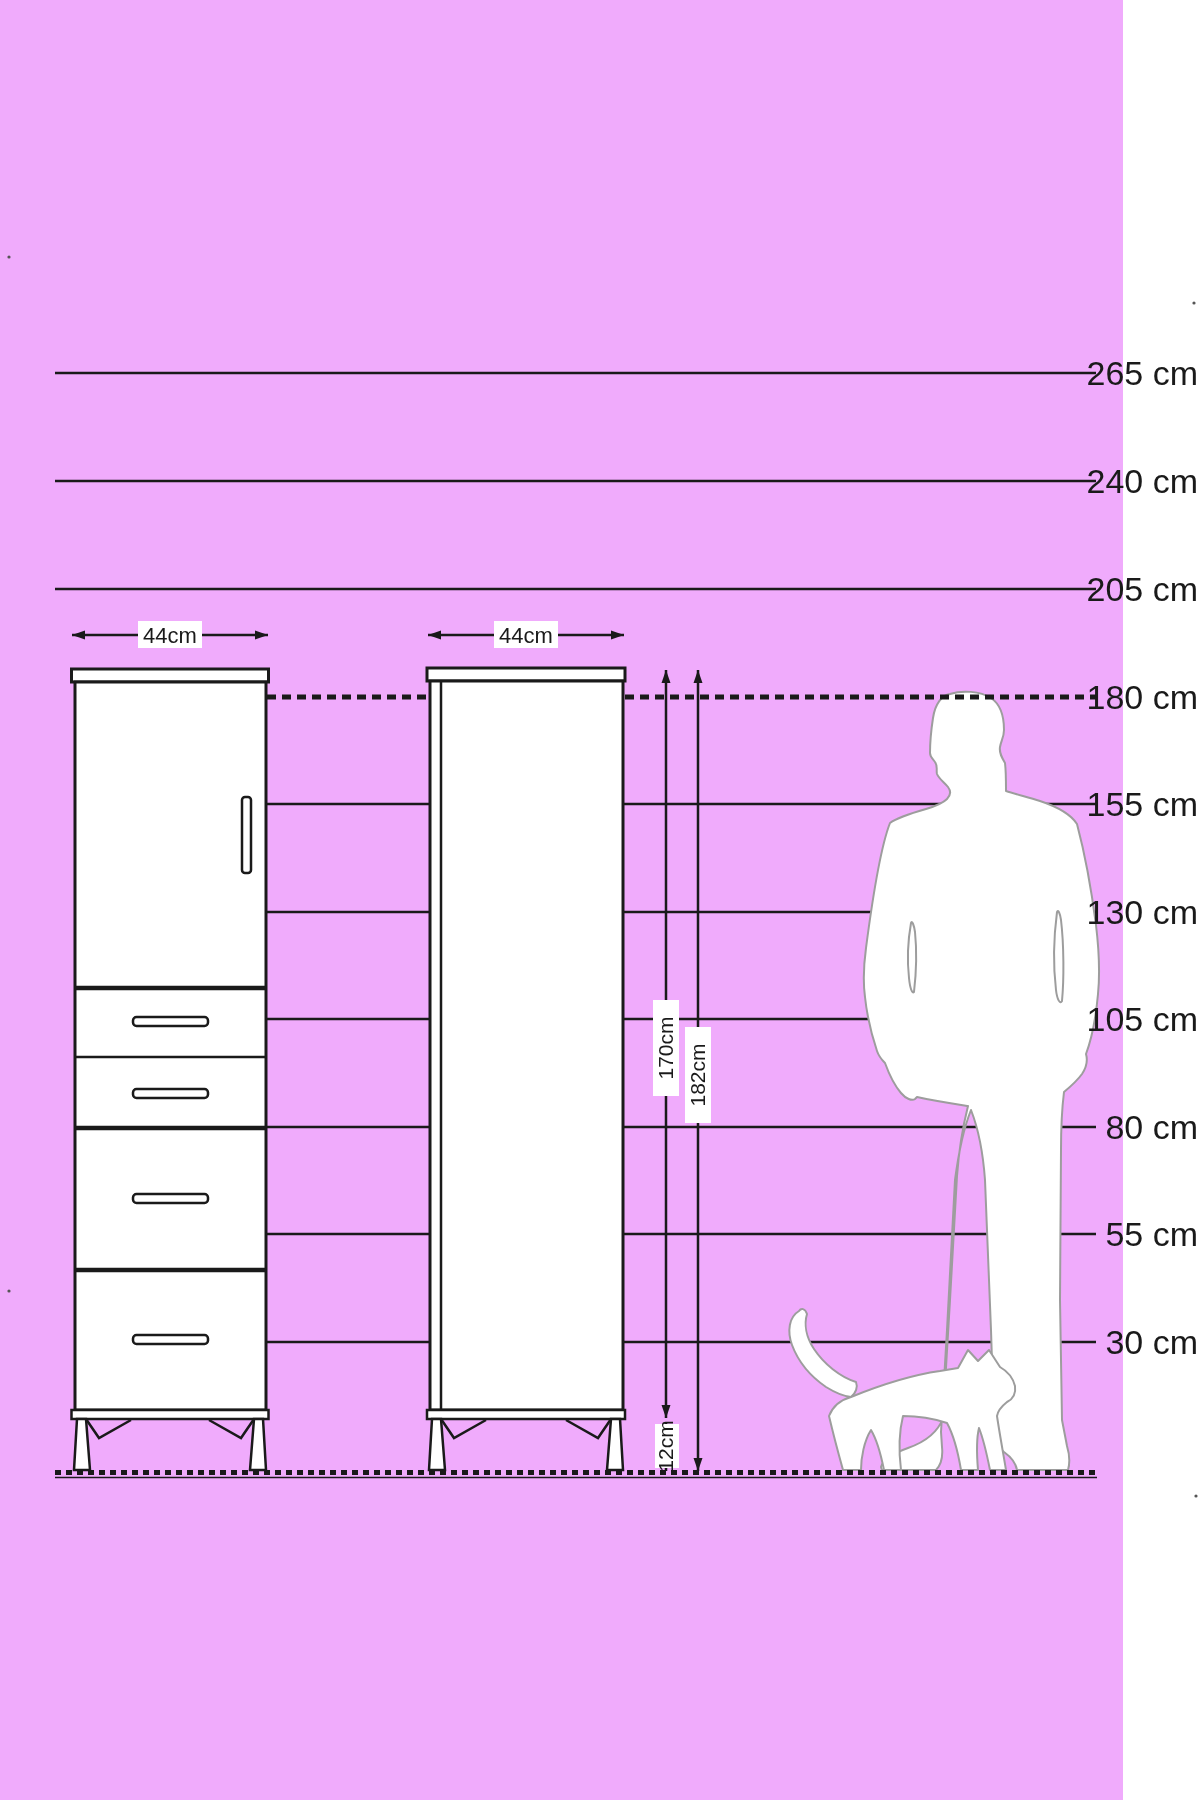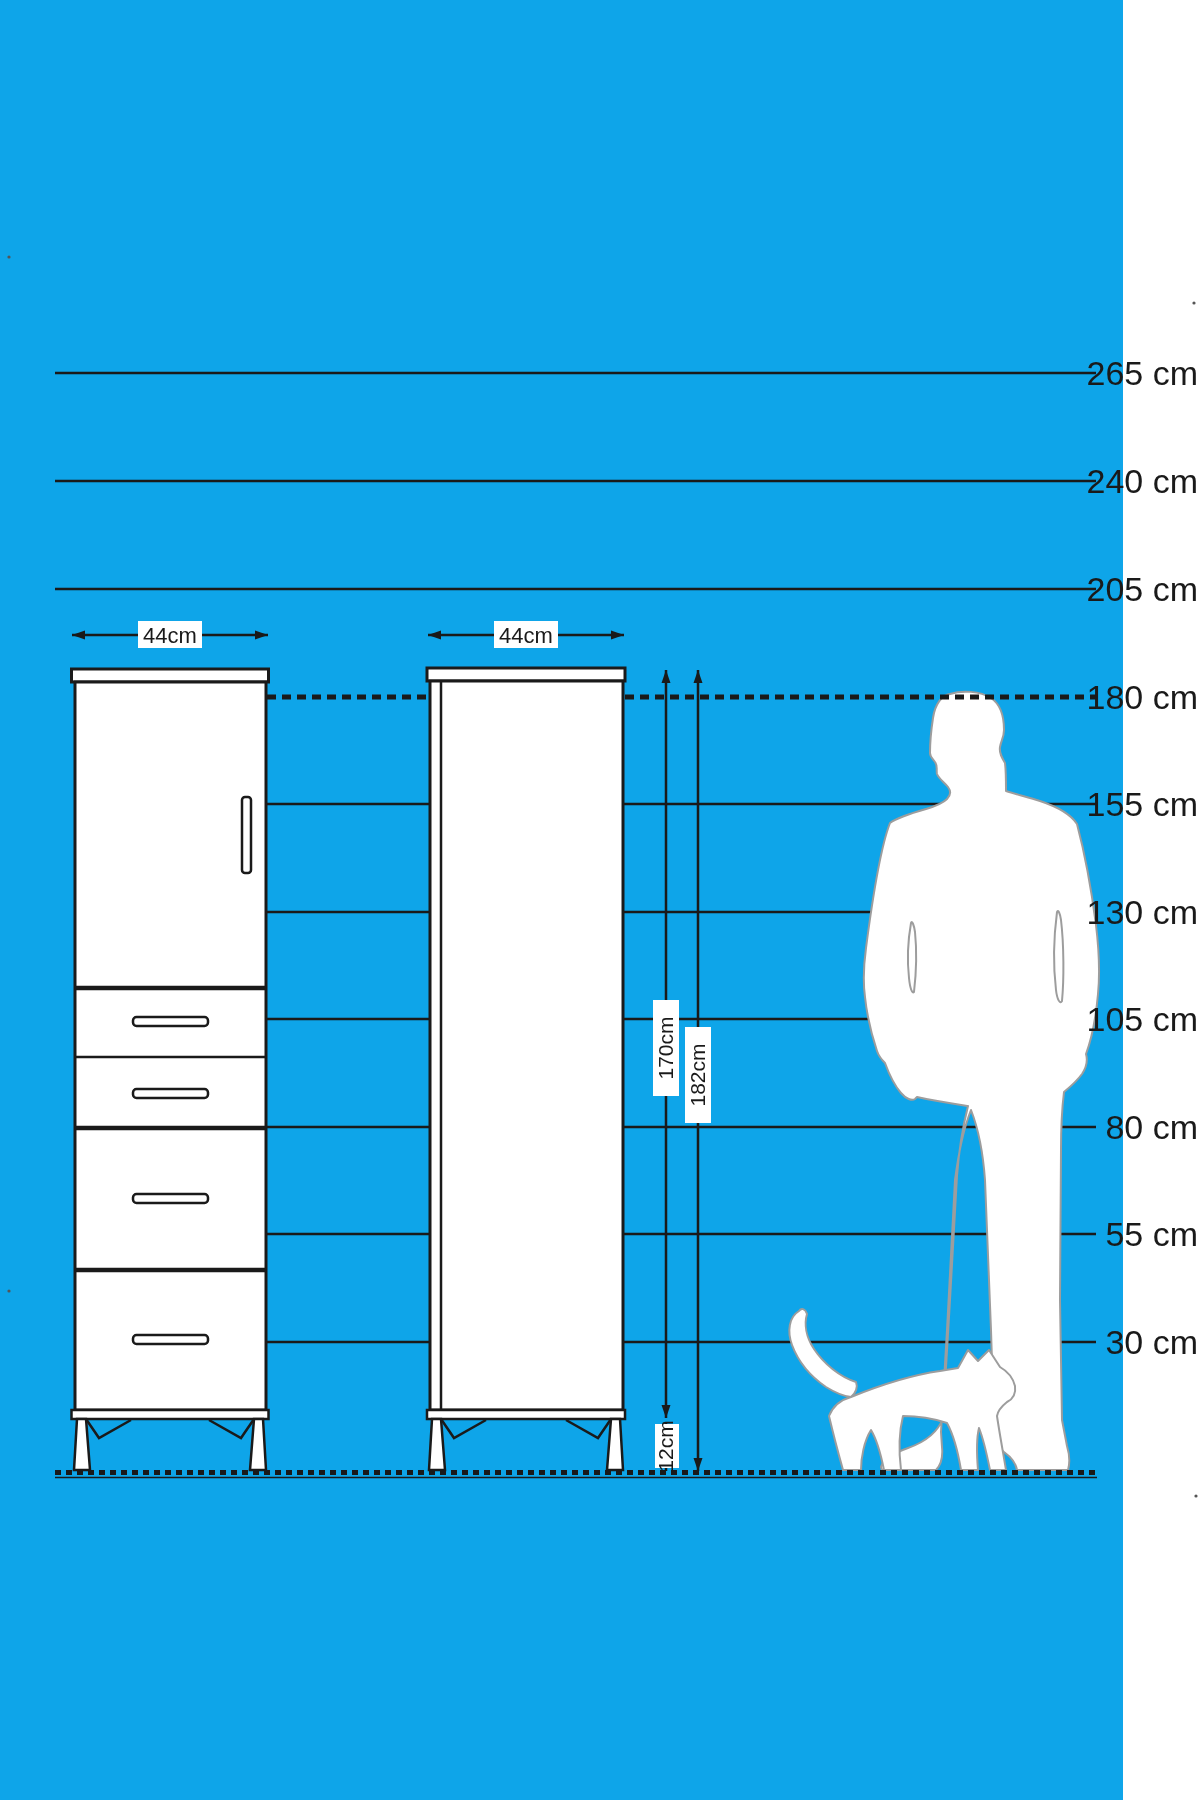--- a/index.html
+++ b/index.html
@@ -1,16 +1,16 @@
 <!DOCTYPE html>
 <html><head>
 <meta charset="utf-8">
 <style>
   html,body{margin:0;padding:0;background:#fff;}
-  .stage{width:1123px;height:1800px;background:#0ea5e9;position:relative;font-family:"Liberation Sans",sans-serif;}
+  .stage{width:1123px;height:1800px;background:#f0abfc;position:relative;font-family:"Liberation Sans",sans-serif;}
   svg text{font-family:"Liberation Sans",sans-serif;fill:#1a1a1a;}
   .hlabel{font-size:34px;}
   .wlabel{font-size:22px;}
   .vlabel{font-size:21px;}
 </style>
 </head>
 <body>
 
 <div class="stage">
 <svg width="1200" height="1800" viewBox="0 0 1200 1800">

